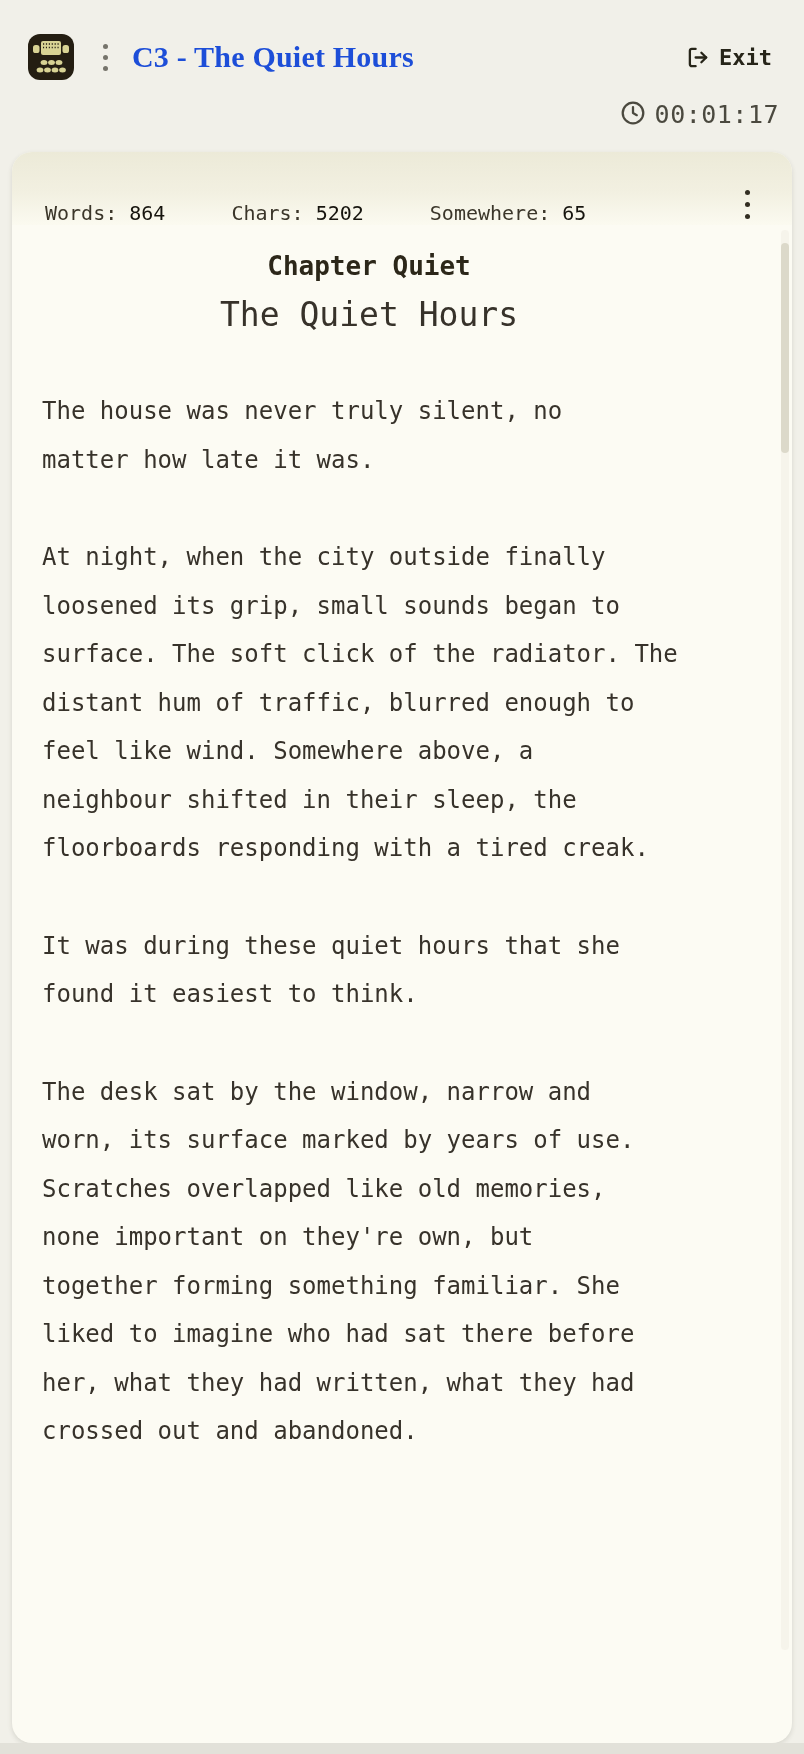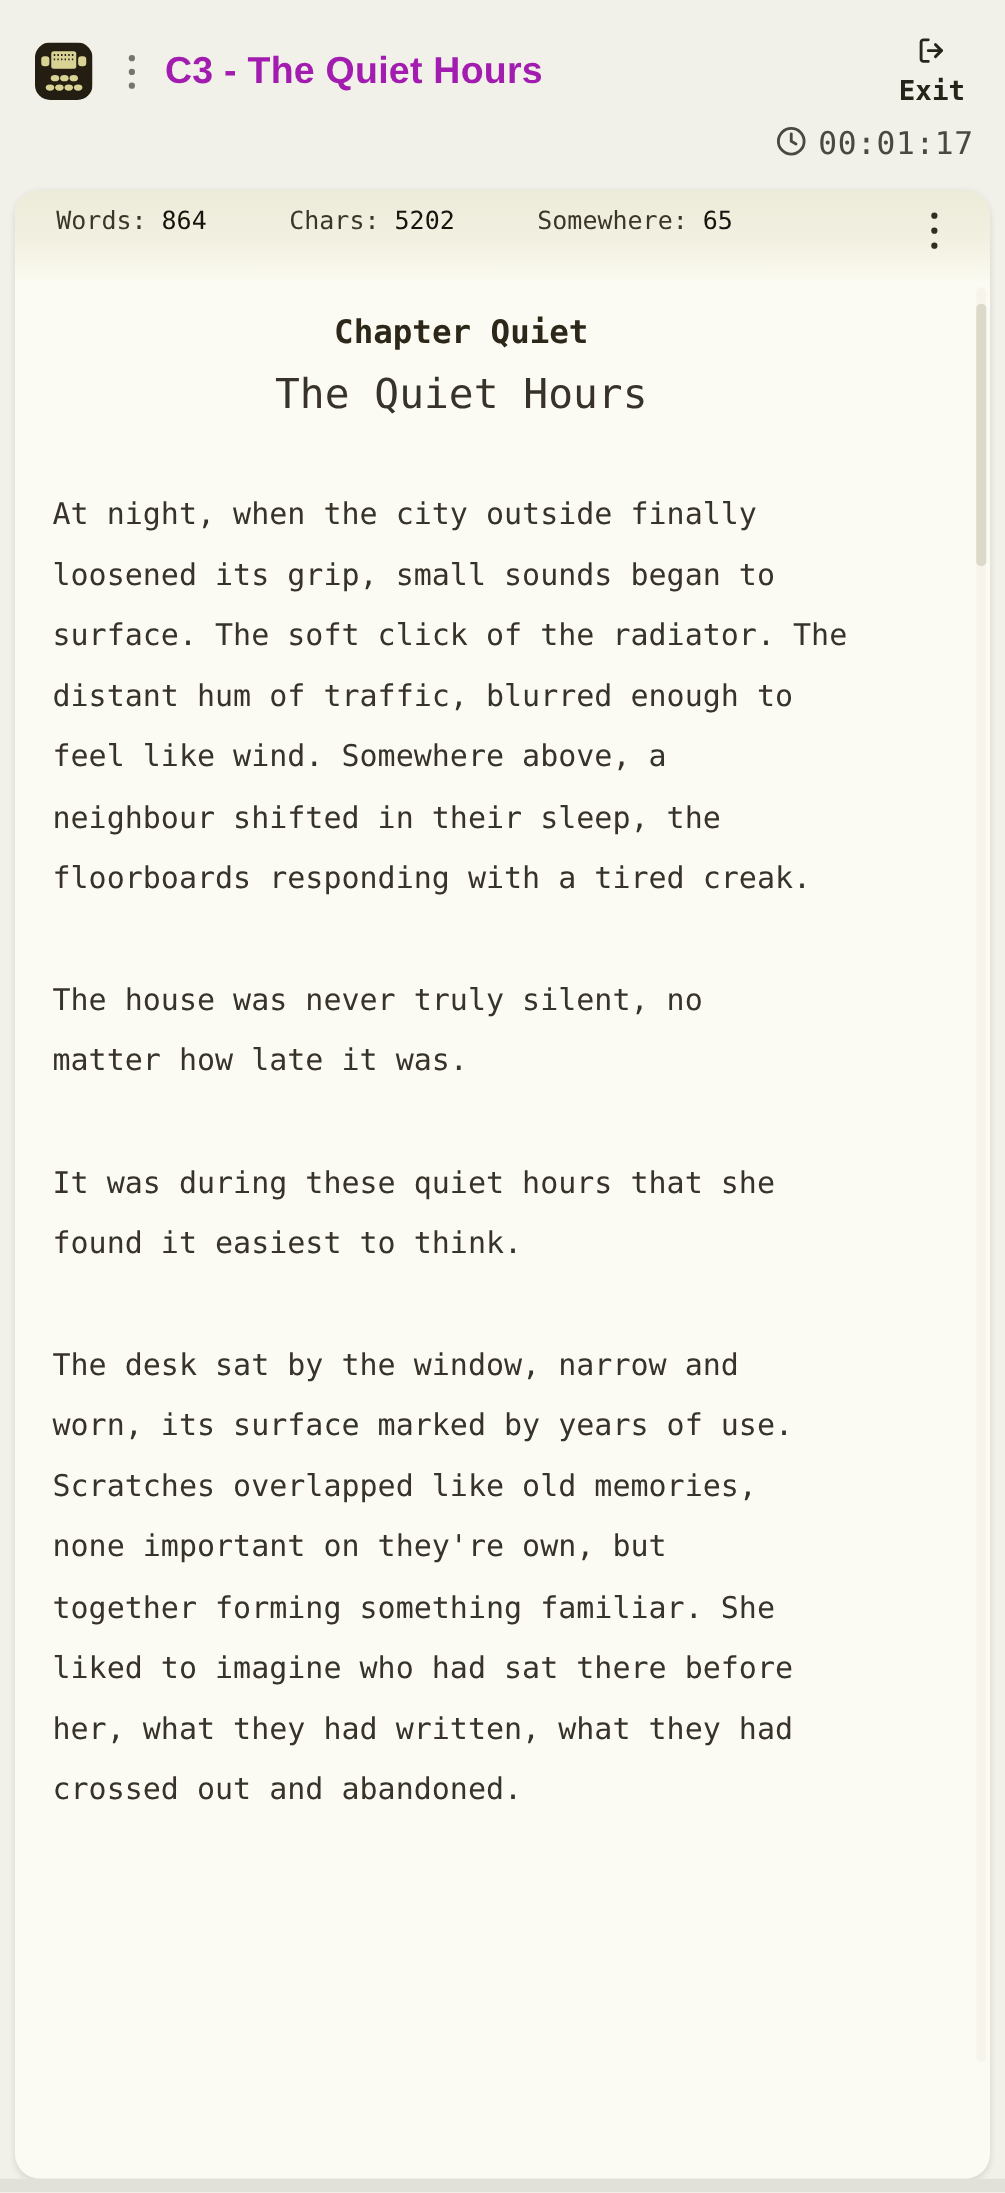--- a/index.html
+++ b/index.html
@@ -34,41 +34,40 @@
     padding: 6px 2px;
     cursor: grab;
   }
   .grip span {
     width: 5px; height: 5px;
     border-radius: 50%;
     background: #76746b;
   }
   .doc-title {
     margin-left: 22px;
-    font-family: Liberation Sans, sans-serif;
+    font-family: Liberation Serif, serif;
     font-weight: 700;
     font-size: 30px;
     letter-spacing: 0.2px;
-    color: #a21caf;
+    color: #1d4ed8;
     white-space: nowrap;
   }
   .exit-btn {
     margin-left: auto;
     display: flex;
     align-items: center;
     gap: 9px;
     background: none;
     border: none;
     cursor: pointer;
     font-family: "DejaVu Sans Mono", "Liberation Mono", monospace;
     font-weight: 700;
     font-size: 22px;
     color: #272519;
     padding: 2px;
-    flex-direction: column;
   }
   .timer-row {
     position: absolute;
     top: 100px; right: 25px;
     display: flex;
     align-items: flex-start;
     gap: 9px;
     font-size: 25px;
     color: #4b493f;
     letter-spacing: 0.5px;
@@ -81,21 +80,21 @@
     width: 780px; height: 1591px;
     background: #fcfbf3;
     border-radius: 20px;
     box-shadow: 0 2px 5px rgba(60,58,40,0.14);
     overflow: hidden;
   }
   .stats-bar {
     height: 73px;
     background: linear-gradient(180deg, #ecead8 0%, #f2f0e1 55%, #fbfaf0 100%);
     display: flex;
-    align-items: flex-start;
+    align-items: flex-end;
     padding: 12px 34px 0 33px;
     font-size: 20px;
   }
   .stat { display: flex; align-items: baseline; white-space: nowrap; }
   .stat + .stat { margin-left: 66px; }
   .stat .label { color: #3b362a; }
   .stat .value { font-weight: 400; color: #16140e; margin-left: 12px; }
   .kebab-btn {
     margin-left: auto;
     background: none; border: none; cursor: pointer;
@@ -228,29 +227,29 @@
         <span></span>
           <span></span>
           <span></span>
       </button>
     </div>
 
     <div class="editor">
       <div class="chapter-heading">Chapter Quiet</div>
       <div class="chapter-subtitle">The Quiet Hours</div>
       <div class="para-block">
+        <p class="para">The house was never truly silent, no
+matter how late it was.</p>
         <p class="para">At night, when the city outside finally
 loosened its grip, small sounds began to
 surface. The soft click of the radiator. The
 distant hum of traffic, blurred enough to
 feel like wind. Somewhere above, a
 neighbour shifted in their sleep, the
 floorboards responding with a tired creak.</p>
-        <p class="para">The house was never truly silent, no
-matter how late it was.</p>
         <p class="para">It was during these quiet hours that she
 found it easiest to think.</p>
         <p class="para">The desk sat by the window, narrow and
 worn, its surface marked by years of use.
 Scratches overlapped like old memories,
 none important on they're own, but
 together forming something familiar. She
 liked to imagine who had sat there before
 her, what they had written, what they had
 crossed out and abandoned.</p>

